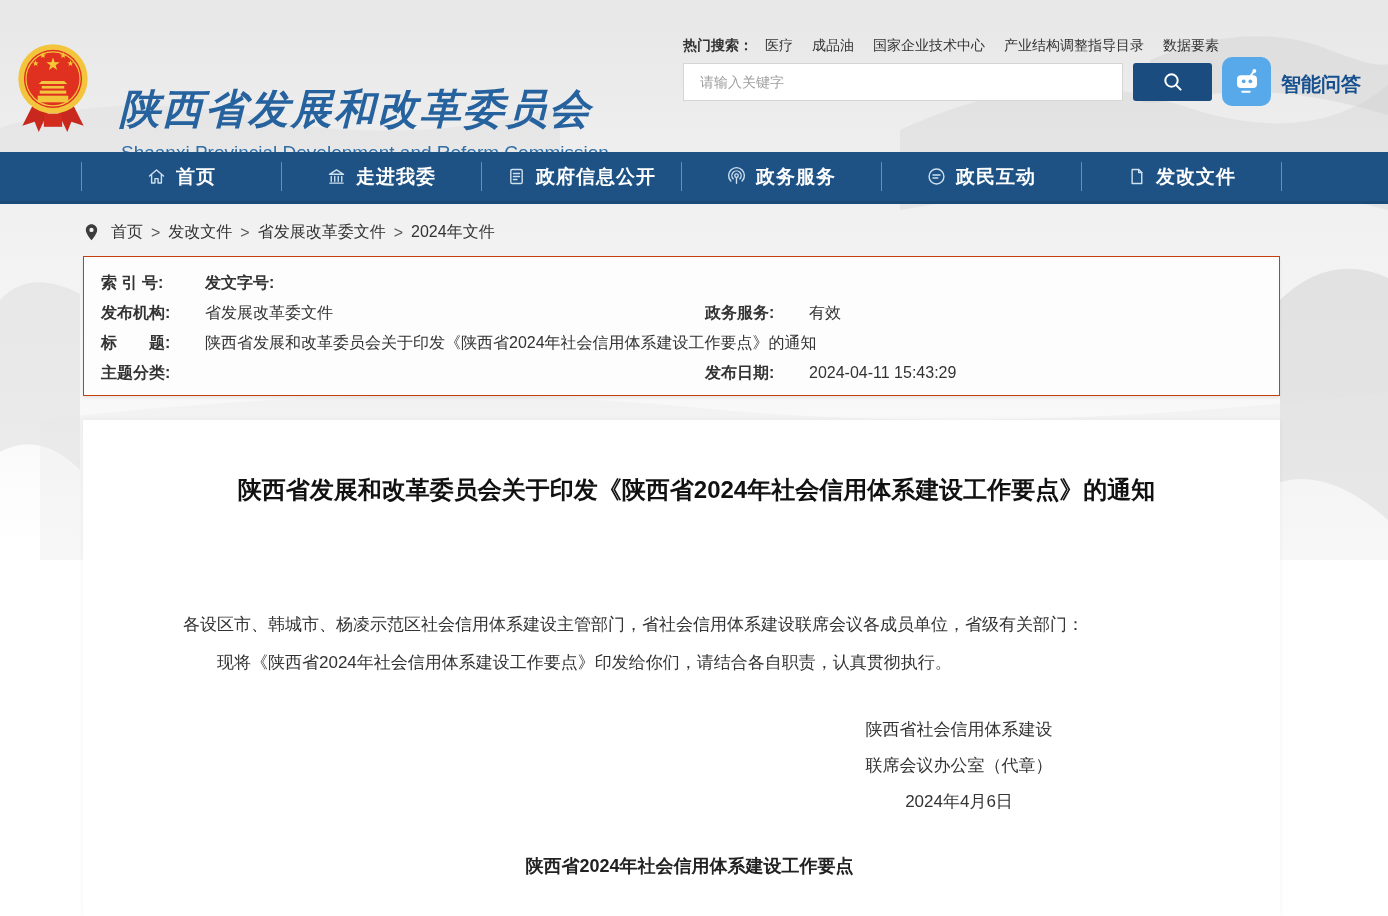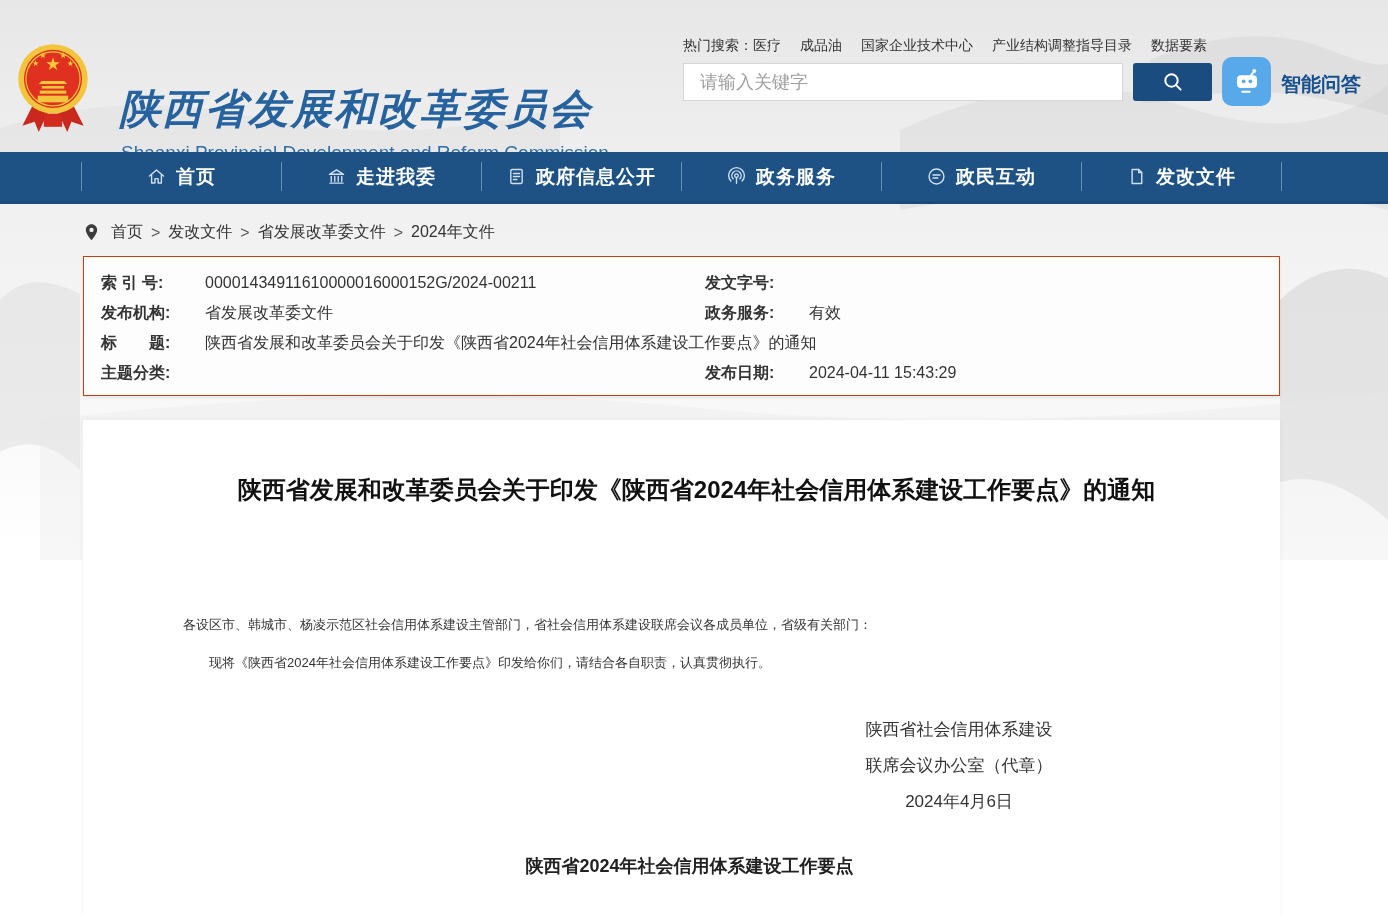--- a/index.html
+++ b/index.html
@@ -12,24 +12,24 @@
   }
   
   .bg-mountains{position:absolute;top:0;left:0;z-index:0;pointer-events:none;}
   
   .header{position:absolute;top:0;left:0;width:1388px;height:152px;z-index:2;}
   .brand{position:absolute;left:14px;top:34px;display:flex;align-items:flex-start;}
   .emblem{position:absolute;left:0;top:2px;width:78px;height:100px;}
   .site-title{position:absolute;left:105px;top:48px;font-size:41px;font-weight:700;color:#26629e;letter-spacing:2px;white-space:nowrap;font-style:italic;}
   .site-subtitle{position:absolute;left:107px;top:108px;font-size:19px;color:#2f6ea6;white-space:nowrap;}
   .hot-search{position:absolute;left:683px;top:37px;display:flex;align-items:center;font-size:14px;color:#333;white-space:nowrap;}
-  .hot-search .hs-label{font-weight:400;margin-right:0;}
+  .hot-search .hs-label{font-weight:700;margin-right:12px;}
   .hot-search .hs-term{margin-right:19px;cursor:pointer;}
   .search-input{position:absolute;left:683px;top:63px;width:440px;height:38px;box-sizing:border-box;
-    border:1px solid #d5d5d5;background:#fff;padding:0 0 0 16px;font-size:18px;color:#333;outline:none;
+    border:1px solid #d5d5d5;background:#fff;padding:0 0 0 16px;font-size:14px;color:#333;outline:none;
     font-family:"Liberation Sans","DejaVu Sans",sans-serif;}
   .search-input::placeholder{color:#9e9e9e;}
   .search-btn{position:absolute;left:1133px;top:63px;width:79px;height:38px;background:#1a4c7f;border:none;
     border-radius:3px;cursor:pointer;display:flex;align-items:center;justify-content:center;}
   .ai-btn{position:absolute;left:1222px;top:57px;width:49px;height:49px;background:#58a9e9;border-radius:10px;
     cursor:pointer;display:flex;align-items:center;justify-content:center;}
   .ai-label{position:absolute;left:1281px;top:71px;font-size:20px;font-weight:700;color:#16508e;cursor:pointer;white-space:nowrap;}
   
   .nav{position:absolute;top:152px;left:0;width:1388px;height:49px;background:#1e5285;border-bottom:3px solid #1a4a77;z-index:2;}
   .nav-inner{margin-left:81px;width:1200px;height:49px;display:flex;}
@@ -49,21 +49,21 @@
     border:1px solid #c2410c;box-shadow:0 2px 3px rgba(0,0,0,.07);z-index:2;padding-top:11px;}
   .meta-row{height:30px;line-height:30px;display:flex;font-size:16px;white-space:nowrap;}
   .m-ind{width:17px;flex:none;}
   .m-label{width:104px;flex:none;font-weight:700;color:#333;}
   .m-val-l{width:500px;flex:none;overflow:hidden;}
   .m-val{flex:1;overflow:hidden;}
   
   .content-box{position:absolute;left:83px;top:420px;width:1197px;height:496px;background:#ffffff;
     box-shadow:0 0 6px rgba(0,0,0,.05);z-index:2;}
   .doc-title{position:absolute;top:54px;left:100px;right:70px;text-align:center;font-size:24px;font-weight:700;color:#111;line-height:32px;}
-  .doc-body{position:absolute;top:186px;left:100px;right:78px;font-size:13px;line-height:38px;color:#333;}
+  .doc-body{position:absolute;top:186px;left:100px;right:78px;font-size:17px;line-height:38px;color:#333;}
   .doc-body .p-indent{text-indent:2em;}
   .signature{position:absolute;top:292px;left:576px;width:600px;text-align:center;font-size:17px;line-height:36px;color:#333;}
   .attachment-title{position:absolute;top:434px;left:100px;right:84px;text-align:center;font-size:18px;font-weight:700;color:#222;}
 </style>
 </head>
 <body>
 
 <svg class="bg-mountains" width="1388" height="560" viewBox="0 0 1388 560">
   <path d="M900 130 Q1050 60 1180 105 T1388 85 L1388 210 Q1200 160 1050 185 T900 210 Z" fill="#d8d8d8" opacity="0.45"></path>
   <path d="M1150 60 Q1250 18 1330 50 T1388 45 L1388 115 Q1280 82 1200 96 T1150 96 Z" fill="#d0d0d0" opacity="0.4"></path>
@@ -205,21 +205,20 @@
   <span class="bc-sep">&gt;</span>
   <span class="bc-item">省发展改革委文件</span>
   <span class="bc-sep">&gt;</span>
   <span class="bc-item">2024年文件</span>
 </div>
 
 <div class="meta-box">
   <div class="meta-row">
     <span class="m-ind"></span>
     <span class="m-label">索 引 号:</span>
-    <span class="m-val-l">00001434911610000016000152G/2024-00211</span>
     <span class="m-label">发文字号:</span>
   </div>
   <div class="meta-row">
     <span class="m-ind"></span>
     <span class="m-label">发布机构:</span>
     <span class="m-val-l">省发展改革委文件</span>
     <span class="m-label">政务服务:</span>
     <span class="m-val">有效</span>
   </div>
   <div class="meta-row">

